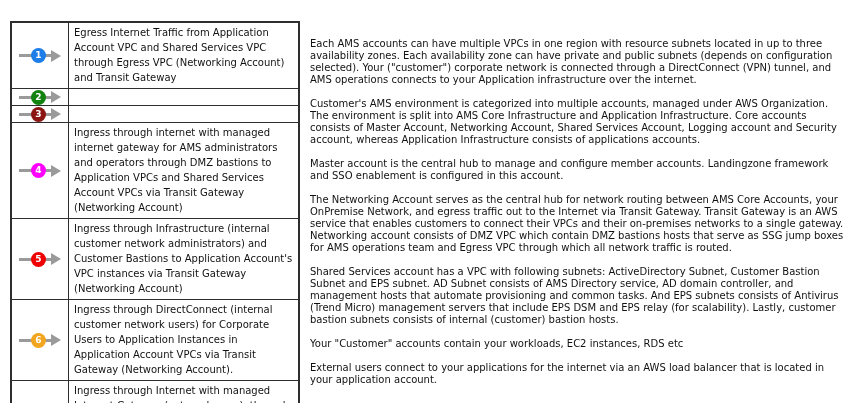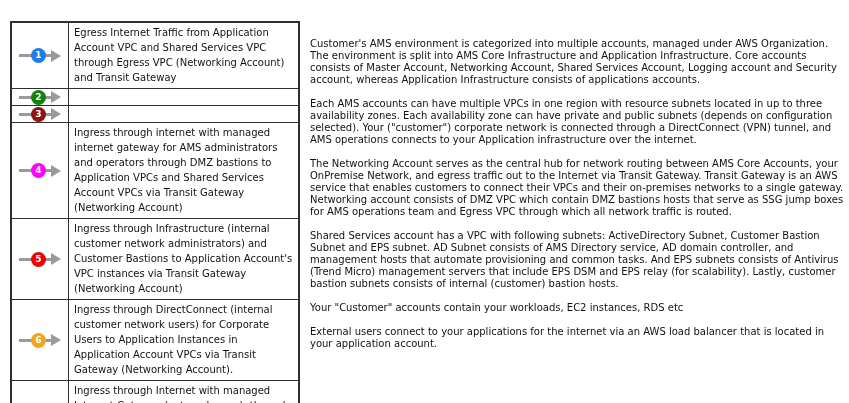--- a/index.html
+++ b/index.html
@@ -143,21 +143,22 @@
           <span class="head" style="border-left-color: rgb(154, 154, 154);"></span>
           <span class="circle" style="background: rgb(31, 195, 204);">7</span>
         </span>
       </div>
       <div class="text-cell">Ingress through Internet with managed Internet Gateway (external users), through AWS load balancers in Application (Public) Subnet and then to Application Instances in Application Account VPC.</div>
     </div>
 
   </div>
 
   <div class="desc">
+    <p>Each AMS accounts can have multiple VPCs in one region with resource subnets located in up to three availability zones. Each availability zone can have private and public subnets (depends on configuration selected). Your ("customer") corporate network is connected through a DirectConnect (VPN) tunnel, and AMS operations connects to your Application infrastructure over the internet.</p>
     <p>Customer's AMS environment is categorized into multiple accounts, managed under AWS Organization. The environment is split into AMS Core Infrastructure and Application Infrastructure. Core accounts consists of Master Account, Networking Account, Shared Services Account, Logging account and Security account, whereas Application Infrastructure consists of applications accounts.</p>
-    <p>Each AMS accounts can have multiple VPCs in one region with resource subnets located in up to three availability zones. Each availability zone can have private and public subnets (depends on configuration selected). Your ("customer") corporate network is connected through a DirectConnect (VPN) tunnel, and AMS operations connects to your Application infrastructure over the internet.</p>
+    <p>Master account is the central hub to manage and configure member accounts. Landingzone framework and SSO enablement is configured in this account.</p>
     <p>The Networking Account serves as the central hub for network routing between AMS Core Accounts, your OnPremise Network, and egress traffic out to the Internet via Transit Gateway. Transit Gateway is an AWS service that enables customers to connect their VPCs and their on-premises networks to a single gateway. Networking account consists of DMZ VPC which contain DMZ bastions hosts that serve as SSG jump boxes for AMS operations team and Egress VPC through which all network traffic is routed.</p>
     <p>Shared Services account has a VPC with following subnets: ActiveDirectory Subnet, Customer Bastion Subnet and EPS subnet. AD Subnet consists of AMS Directory service, AD domain controller, and management hosts that automate provisioning and common tasks. And EPS subnets consists of Antivirus (Trend Micro) management servers that include EPS DSM and EPS relay (for scalability). Lastly, customer bastion subnets consists of internal (customer) bastion hosts.</p>
     <p>Your "Customer" accounts contain your workloads, EC2 instances, RDS etc</p>
     <p>External users connect to your applications for the internet via an AWS load balancer that is located in your application account.</p>
   </div>
 
 </div>
 
 </body></html>

